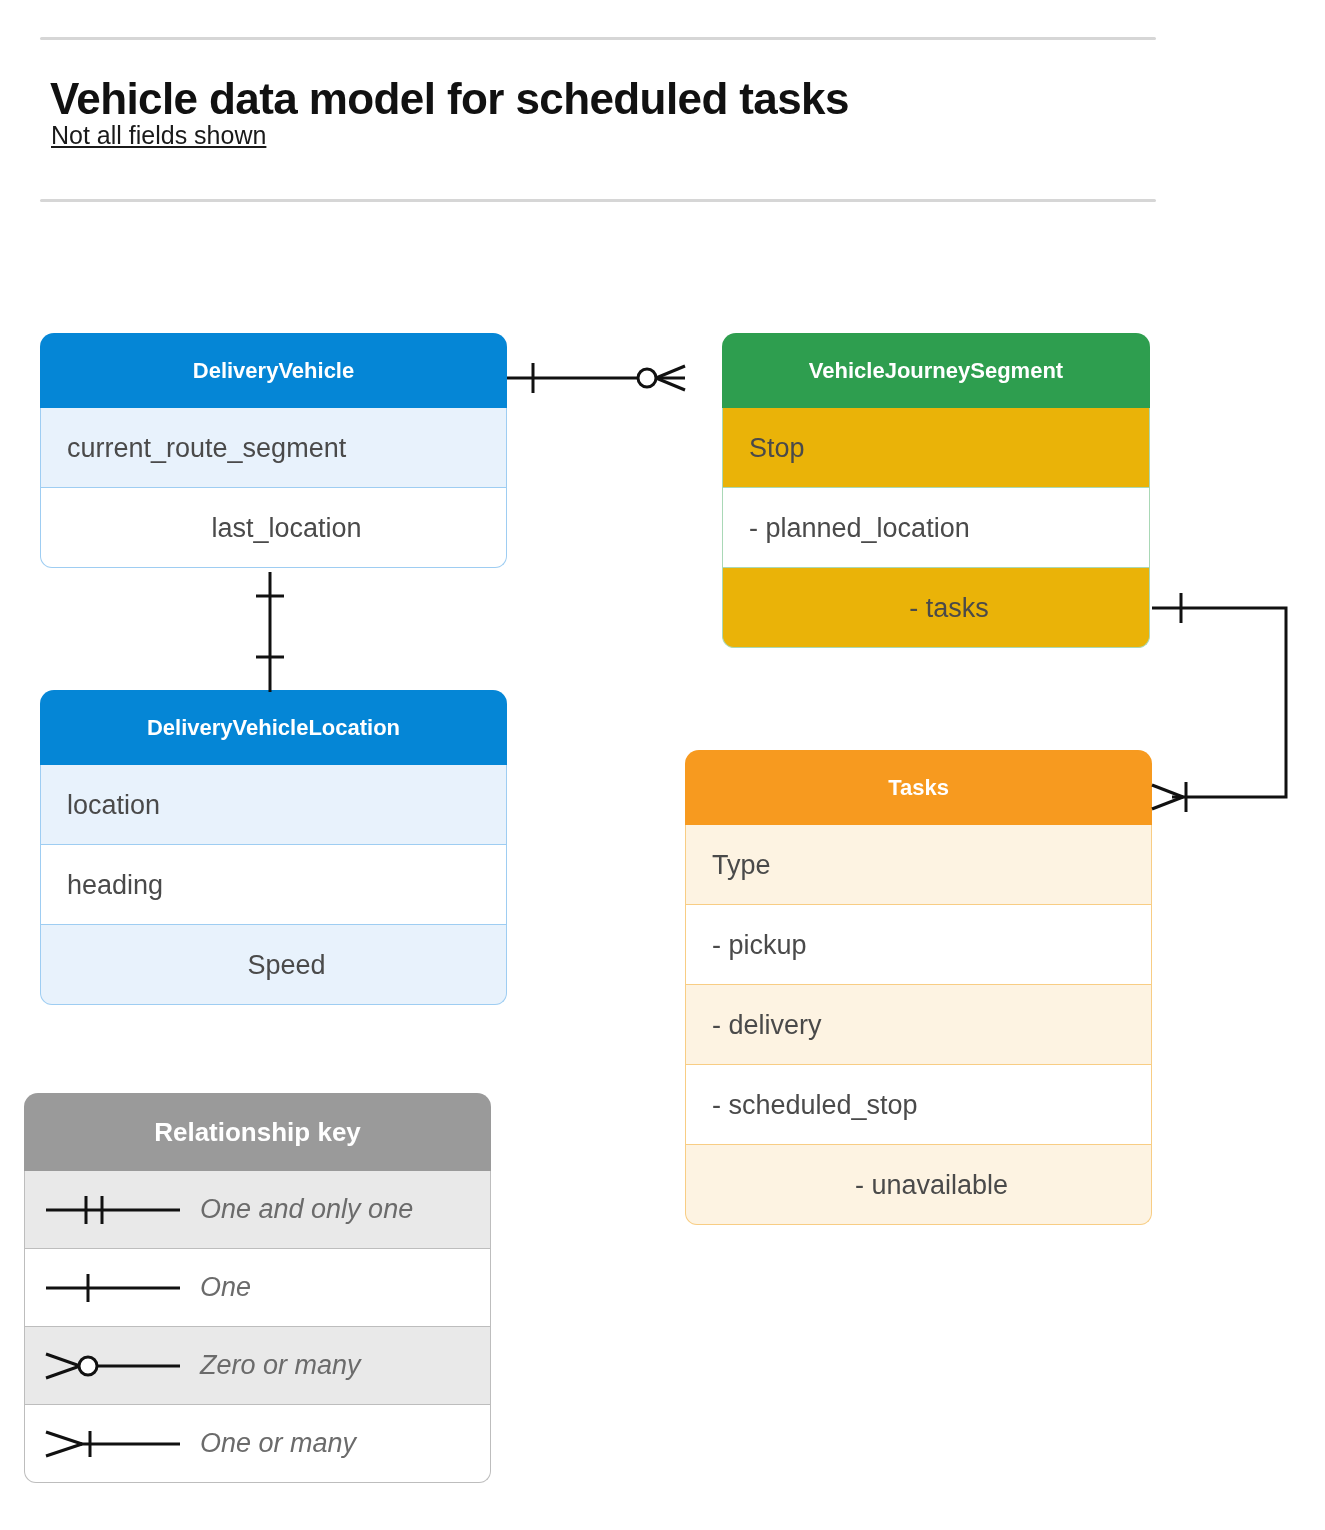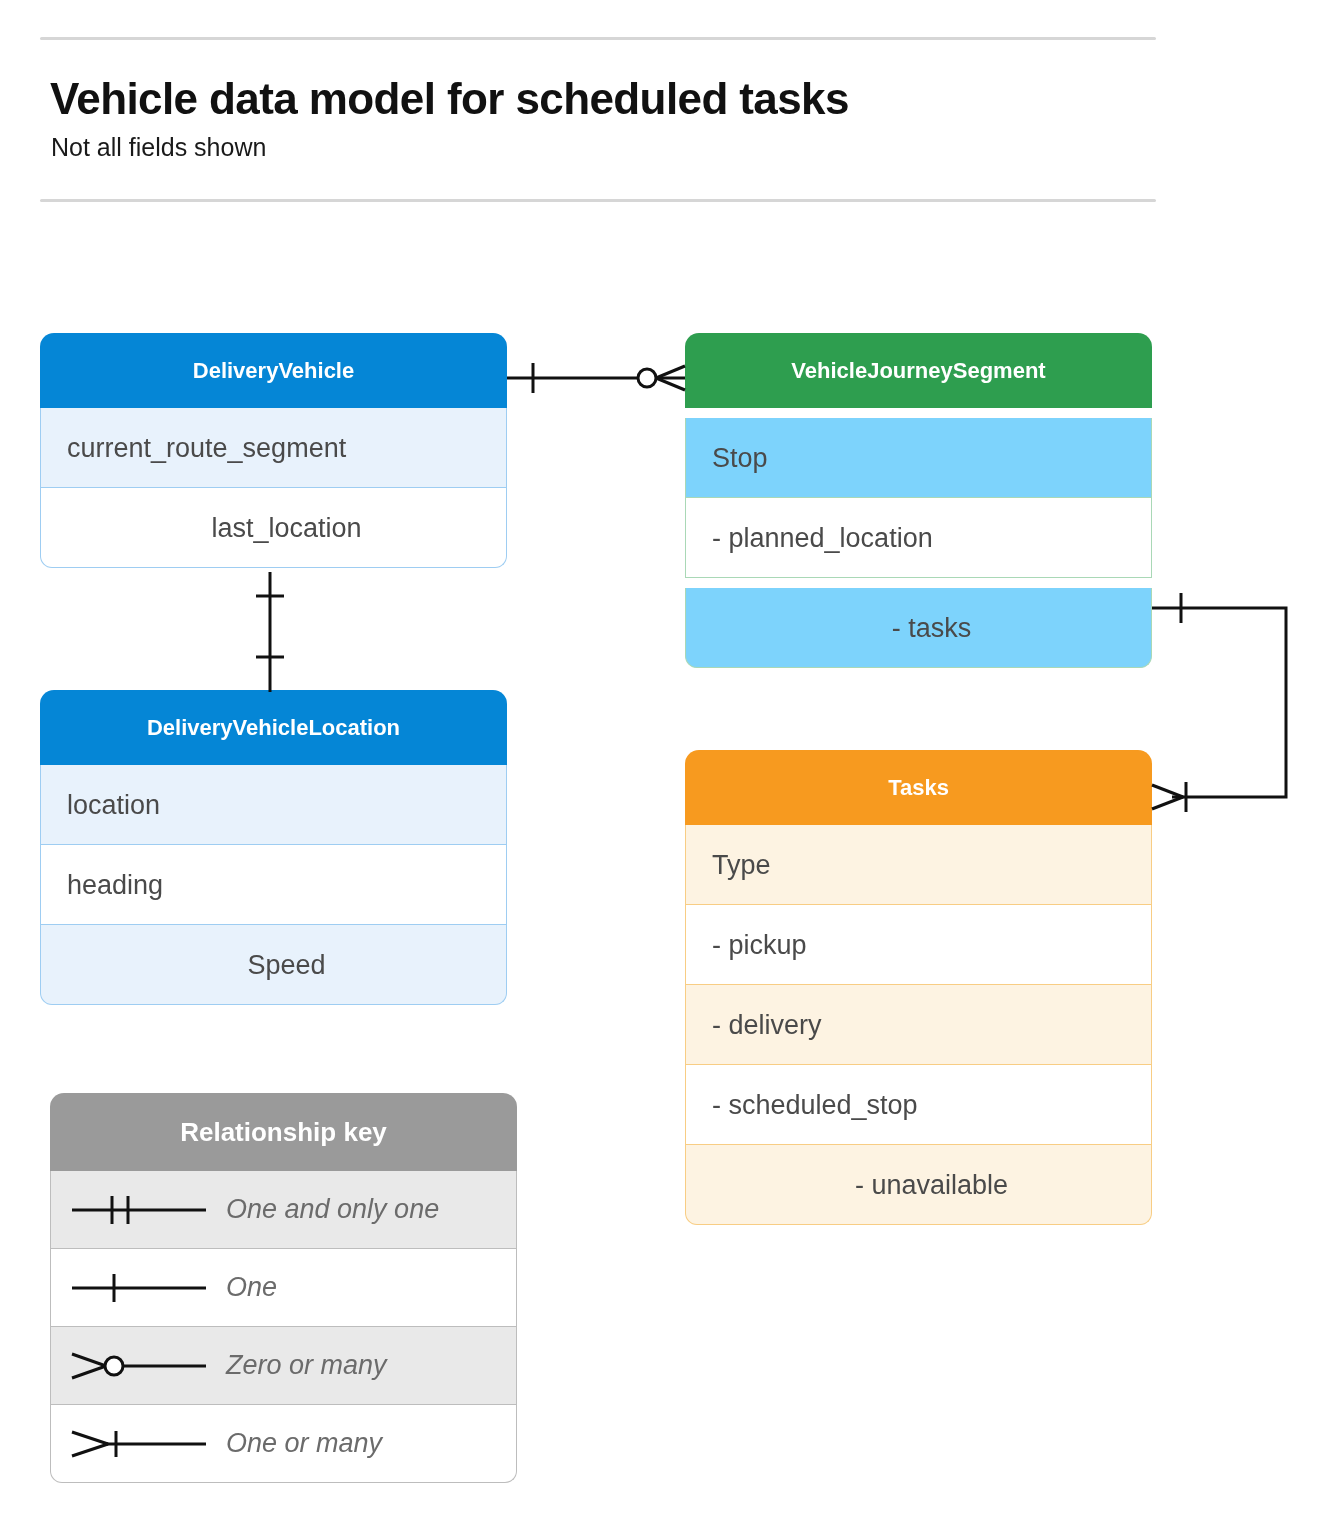--- a/index.html
+++ b/index.html
@@ -33,24 +33,25 @@
     top: 74px;
     font-size: 44px;
     font-weight: bold;
     color: #111111;
     letter-spacing: -0.6px;
     white-space: nowrap;
   }
   #page-subtitle {
     position: absolute;
     left: 51px;
-    top: 133px;
+    top: 121px;
     font-size: 25px;
     color: #1a1a1a;
     white-space: nowrap;
+    text-decoration: underline;
   }
 
   
   .entity {
     position: absolute;
     box-sizing: border-box;
     border-radius: 14px;
   }
   .entity-header {
     box-sizing: border-box;
@@ -79,39 +80,39 @@
 
   
   .e-blue .entity-header { background: #0586d6; }
   .e-blue .entity-row { border: 1px solid #9ecdf2; border-top: none; }
   .e-blue .entity-row.tint { background: #e8f2fc; }
   .e-blue .entity-row.plain { background: #ffffff; }
 
   
   .e-green .entity-header { background: #2e9e4f; }
   .e-green .entity-row { border: 1px solid #a9d8b6; border-top: none; }
-  .e-green .entity-row.tint { background: #7dd3fc; margin-top: 10px; }
+  .e-green .entity-row.tint { background: #eab308; }
   .e-green .entity-row.plain { background: #ffffff; }
 
   
   .e-orange .entity-header { background: #f79a1f; }
   .e-orange .entity-row { border: 1px solid #f8cd84; border-top: none; }
   .e-orange .entity-row.tint { background: #fdf3e2; }
   .e-orange .entity-row.plain { background: #ffffff; }
 
   
   #entity-delivery-vehicle { left: 40px; top: 333px; width: 467px; }
   #entity-delivery-vehicle-location { left: 40px; top: 690px; width: 467px; }
-  #entity-vehicle-journey-segment { left: 685px; top: 333px; width: 467px; }
+  #entity-vehicle-journey-segment { left: 722px; top: 333px; width: 428px; }
   #entity-tasks { left: 685px; top: 750px; width: 467px; }
 
   
   #legend {
     position: absolute;
-    left: 50px;
+    left: 24px;
     top: 1093px;
     width: 467px;
     box-sizing: border-box;
     border-radius: 12px;
   }
   #legend .legend-header {
     box-sizing: border-box;
     height: 78px;
     line-height: 78px;
     text-align: center;

